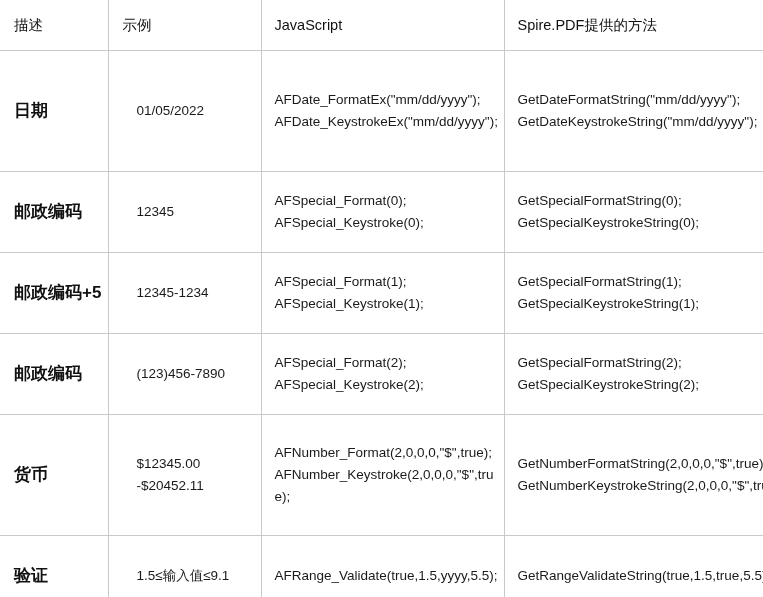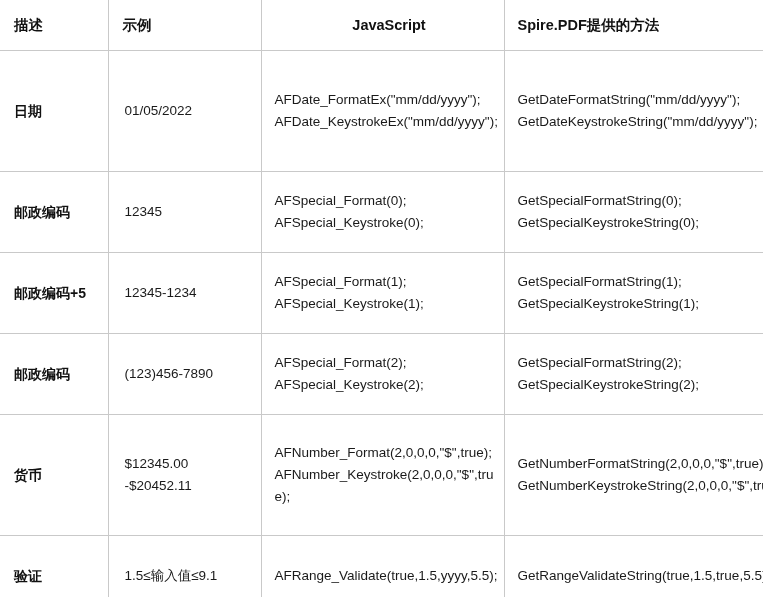--- a/index.html
+++ b/index.html
@@ -44,53 +44,53 @@
   }
   table.format-table tr > th:last-child,
   table.format-table tr > td:last-child {
     border-right: none;
   }
 
   
   thead th {
     height: 50px;
     font-size: 14.5px;
-    font-weight: bold;
+    font-weight: normal;
     color: #111111;
     line-height: 1.3;
   }
   thead th .cellpad {
     padding: 0 0 0 14px;
   }
-  thead th.col-js .cellpad   { padding-left: 13px; text-align: center; }
+  thead th.col-js .cellpad   { padding-left: 13px; }
   thead th.col-spire .cellpad{ padding-left: 13px; }
 
   tbody td {
     font-size: 13.5px;
     color: #1a1a1a;
     line-height: 1.62;
   }
   tbody td .cellpad {
     padding: 0 6px 0 14px;
     word-break: break-all;
     overflow-wrap: anywhere;
     white-space: pre-line;
   }
   tbody td.col-desc {
     font-weight: bold;
-    font-size: 14px;
+    font-size: 17px;
     color: #111111;
   }
   tbody td.col-desc .cellpad {
     white-space: nowrap;
     word-break: normal;
     padding-left: 14px;
   }
   tbody td.col-ex .cellpad {
-    padding-left: 16px;
+    padding-left: 28px;
     word-break: normal;
     overflow-wrap: normal;
   }
   tbody td.col-js .cellpad {
     padding-left: 13px;
     padding-right: 4px;
   }
   tbody td.col-spire .cellpad {
     padding-left: 13px;
     padding-right: 0;

